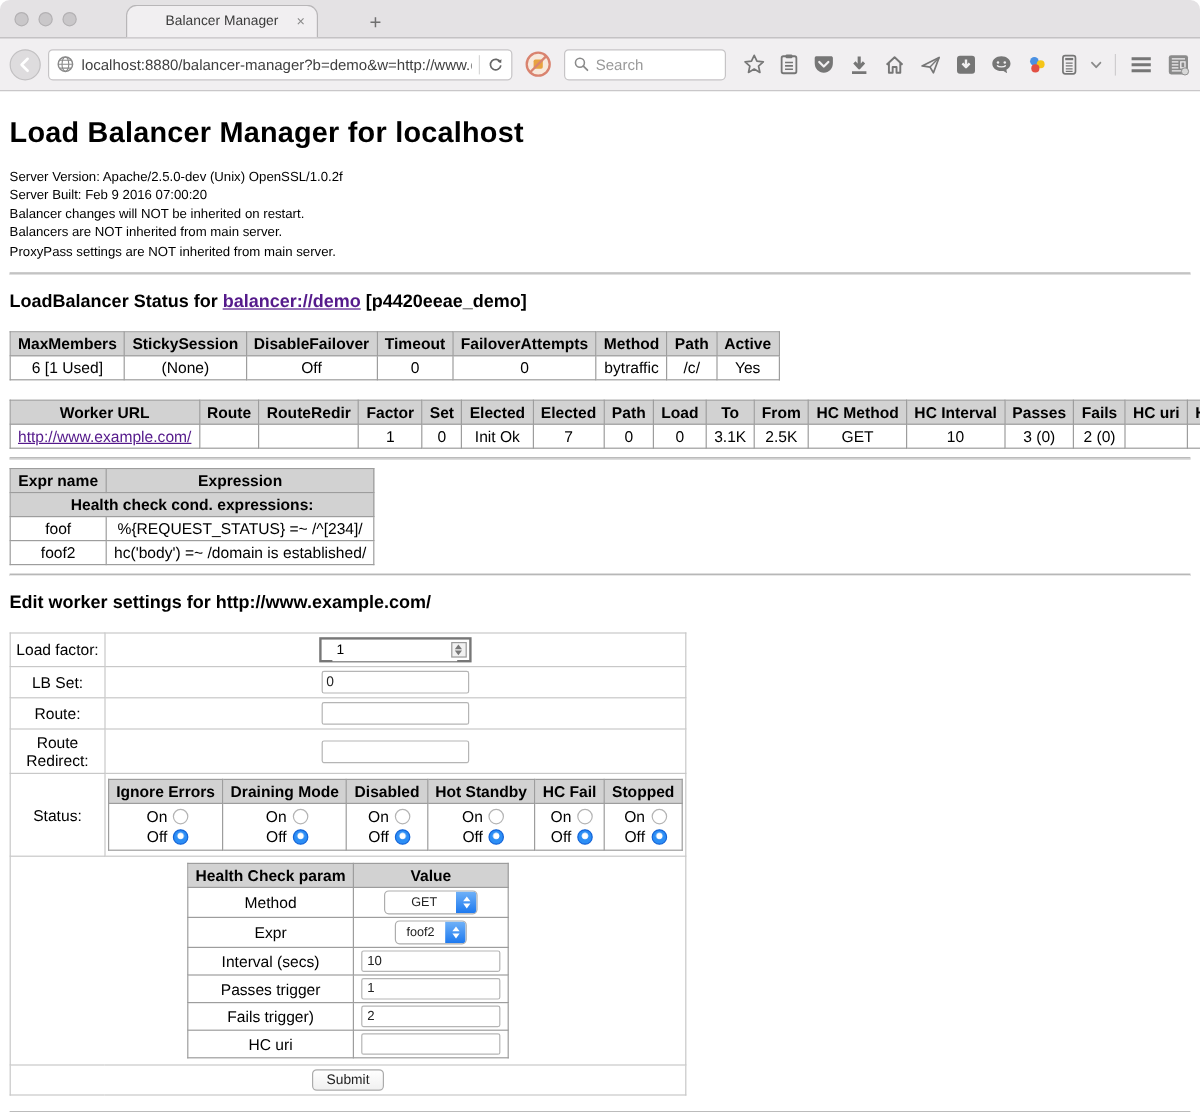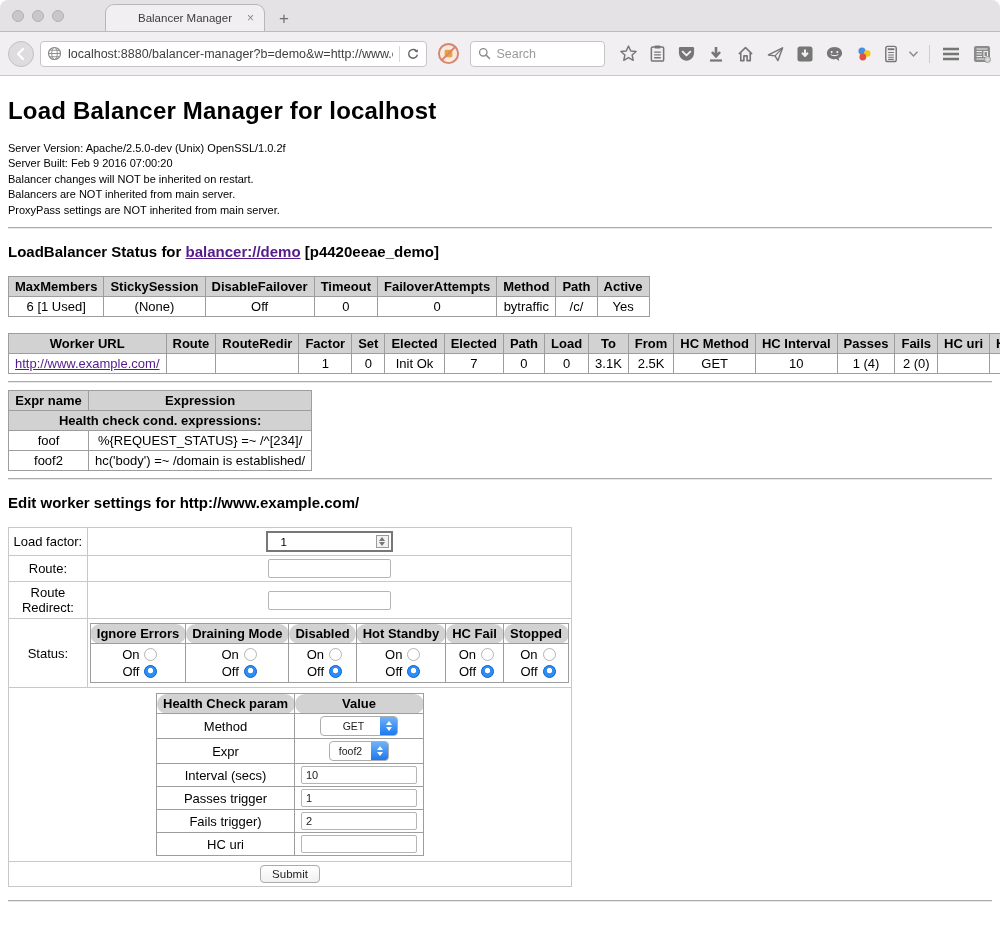--- a/index.html
+++ b/index.html
@@ -2,21 +2,21 @@
 <html><head>
 <meta charset="utf-8">
 <style>
   * { margin:0; padding:0; box-sizing:border-box; }
   html,body { background:#fff; }
   body { font-family:"Liberation Sans","DejaVu Sans",sans-serif; width:1000px; }
 
   .window { width:1000px; height:927px; border-radius:8px 8px 0 0; overflow:hidden; background:#fff; }
 
   
-  .tabbar { height:32px; background:#e4e2e4; position:relative; border-bottom:1px solid #bcbabc; display:flex; align-items:flex-end; }
+  .tabbar { height:32px; background:#e4e2e4; position:relative; border-bottom:1px solid #bcbabc; display:flex; align-items:flex-end;gap:29px; }
   .traffic { position:absolute; top:10px; left:12px; display:flex; gap:8px; }
   .traffic span { width:12px; height:12px; border-radius:50%; background:#c9c7c9; border:1px solid #b3b1b3; }
   .tab { width:160px; height:27px; margin-left:105px; background:#f1eff1; border:1px solid #b8b6b8; border-bottom:none; border-radius:9px 9px 0 0; display:flex; align-items:center; justify-content:center; position:relative; font-size:11.5px; color:#3c3c3c; }
   .tab .close { position:absolute; right:10px; color:#8a8a8a; font-size:12px; cursor:default; }
   .newtab { font-size:17px; color:#6f6f6f; margin:0 0 4px 14px; line-height:1; }
 
   .toolbar { height:44px; background:#f1eff1; border-bottom:1px solid #c9c7c9; display:flex; align-items:center; padding:0 8px; }
   .iconbtn { display:flex; align-items:center; justify-content:center; flex:none; }
   .backbtn { width:26px; height:26px; border-radius:50%; background:#dedcde; border:1px solid #c2c0c2; margin-right:6px; }
   .urlbar { width:392px; height:26px; background:#fff; border:1px solid #c6c4c6; border-radius:4px; display:flex; align-items:center; padding:0 6px; overflow:hidden; }
@@ -50,21 +50,21 @@
   .txtinput { width:123px; height:19px; border:1px solid #b5b5b5; border-radius:2px; font-size:11.5px; padding:0 3px; font-family:inherit; color:#222; background:#fff; }
   .numwrap { position:relative; display:inline-block; width:127px; height:21px; border:2px solid #777; background:#fff; vertical-align:middle; }
   .numwrap input { border:none; outline:none; width:104px; height:100%; font-size:11.5px; padding:0 3px; font-family:inherit; }
   .numstep { position:absolute; right:2px; top:2px; width:13px; height:13px; border:1px solid #9a9a9a; background:#f2f2f2; display:flex; flex-direction:column; align-items:center; justify-content:center; gap:1px; }
   .numstep i { display:block; width:0; height:0; border-left:3px solid transparent; border-right:3px solid transparent; }
   .numstep .up { border-bottom:4px solid #777; }
   .numstep .dn { border-top:4px solid #777; }
 
   table.inner { border-collapse:collapse; font-size:13px; margin:1px auto; }
   table.inner th, table.inner td { border:1px solid #9d9d9d; padding:2px 6px; text-align:center; }
-  table.inner th { background:#d2d2d2; font-weight:bold; white-space:nowrap;border-radius:10px; }
+  table.inner th { background:#d2d2d2; font-weight:bold; white-space:nowrap; }
 
   .radioline { display:flex; align-items:center; justify-content:center; gap:5px; height:17px; }
   .radioline .rlbl { min-width:21px; text-align:right; }
   input[type="radio"] { appearance:none; -webkit-appearance:none; width:13px; height:13px; border-radius:50%; border:1px solid #b4b4b4; background:#fff; margin:0; }
   input[type="radio"]:checked { border:1px solid #1565d8; background:radial-gradient(circle at 50% 42%, #ffffff 0 2.4px, #2c8ef5 3px), linear-gradient(#5aa7f7,#1a78ef); }
 
   .mac-select { display:inline-flex; align-items:center; height:20px; border:1px solid #adadad; border-radius:4px; background:#fff; overflow:hidden; vertical-align:middle; }
   .mac-select .val { flex:1; font-size:10.5px; color:#222; padding:0 4px 0 10px; text-align:center; white-space:nowrap; }
   .mac-select .step { width:17px; height:100%; background:linear-gradient(#6fb1f8,#1d79ef); display:flex; flex-direction:column; align-items:center; justify-content:center; gap:2px; flex:none; }
   .mac-select .step i { display:block; width:0; height:0; border-left:3.5px solid transparent; border-right:3.5px solid transparent; }
@@ -257,21 +257,21 @@
         <td>1</td>
         <td>0</td>
         <td>Init Ok</td>
         <td>7</td>
         <td>0</td>
         <td>0</td>
         <td>3.1K</td>
         <td>2.5K</td>
         <td>GET</td>
         <td>10</td>
-        <td>1 (4)</td>
+        <td>3 (0)</td>
         <td>2 (0)</td>
         <td></td>
         <td>foof2</td>
       </tr>
     </tbody>
       </table>
 
     <hr>
 
     <table class="data" style="margin-top:2px; margin-bottom:4px;">
@@ -305,20 +305,24 @@
         <td class="flabel">Load factor:</td>
         <td class="fval">
           <span class="numwrap">
             <input type="text" value="1" style="">
             <span class="numstep">
                     <i class="up"></i>
                     <i class="dn"></i>
                   </span>
           </span>
         </td>
+      </tr>
+      <tr>
+        <td class="flabel">LB Set:</td>
+        <td class="fval"><input class="txtinput" type="text" value="0" style=""></td>
       </tr>
       <tr>
         <td class="flabel">Route:</td>
         <td class="fval"><input class="txtinput" type="text" value="" style=""></td>
       </tr>
       <tr>
         <td class="flabel">Route Redirect:</td>
         <td class="fval"><input class="txtinput" type="text" value="" style=""></td>
       </tr>
       <tr>

